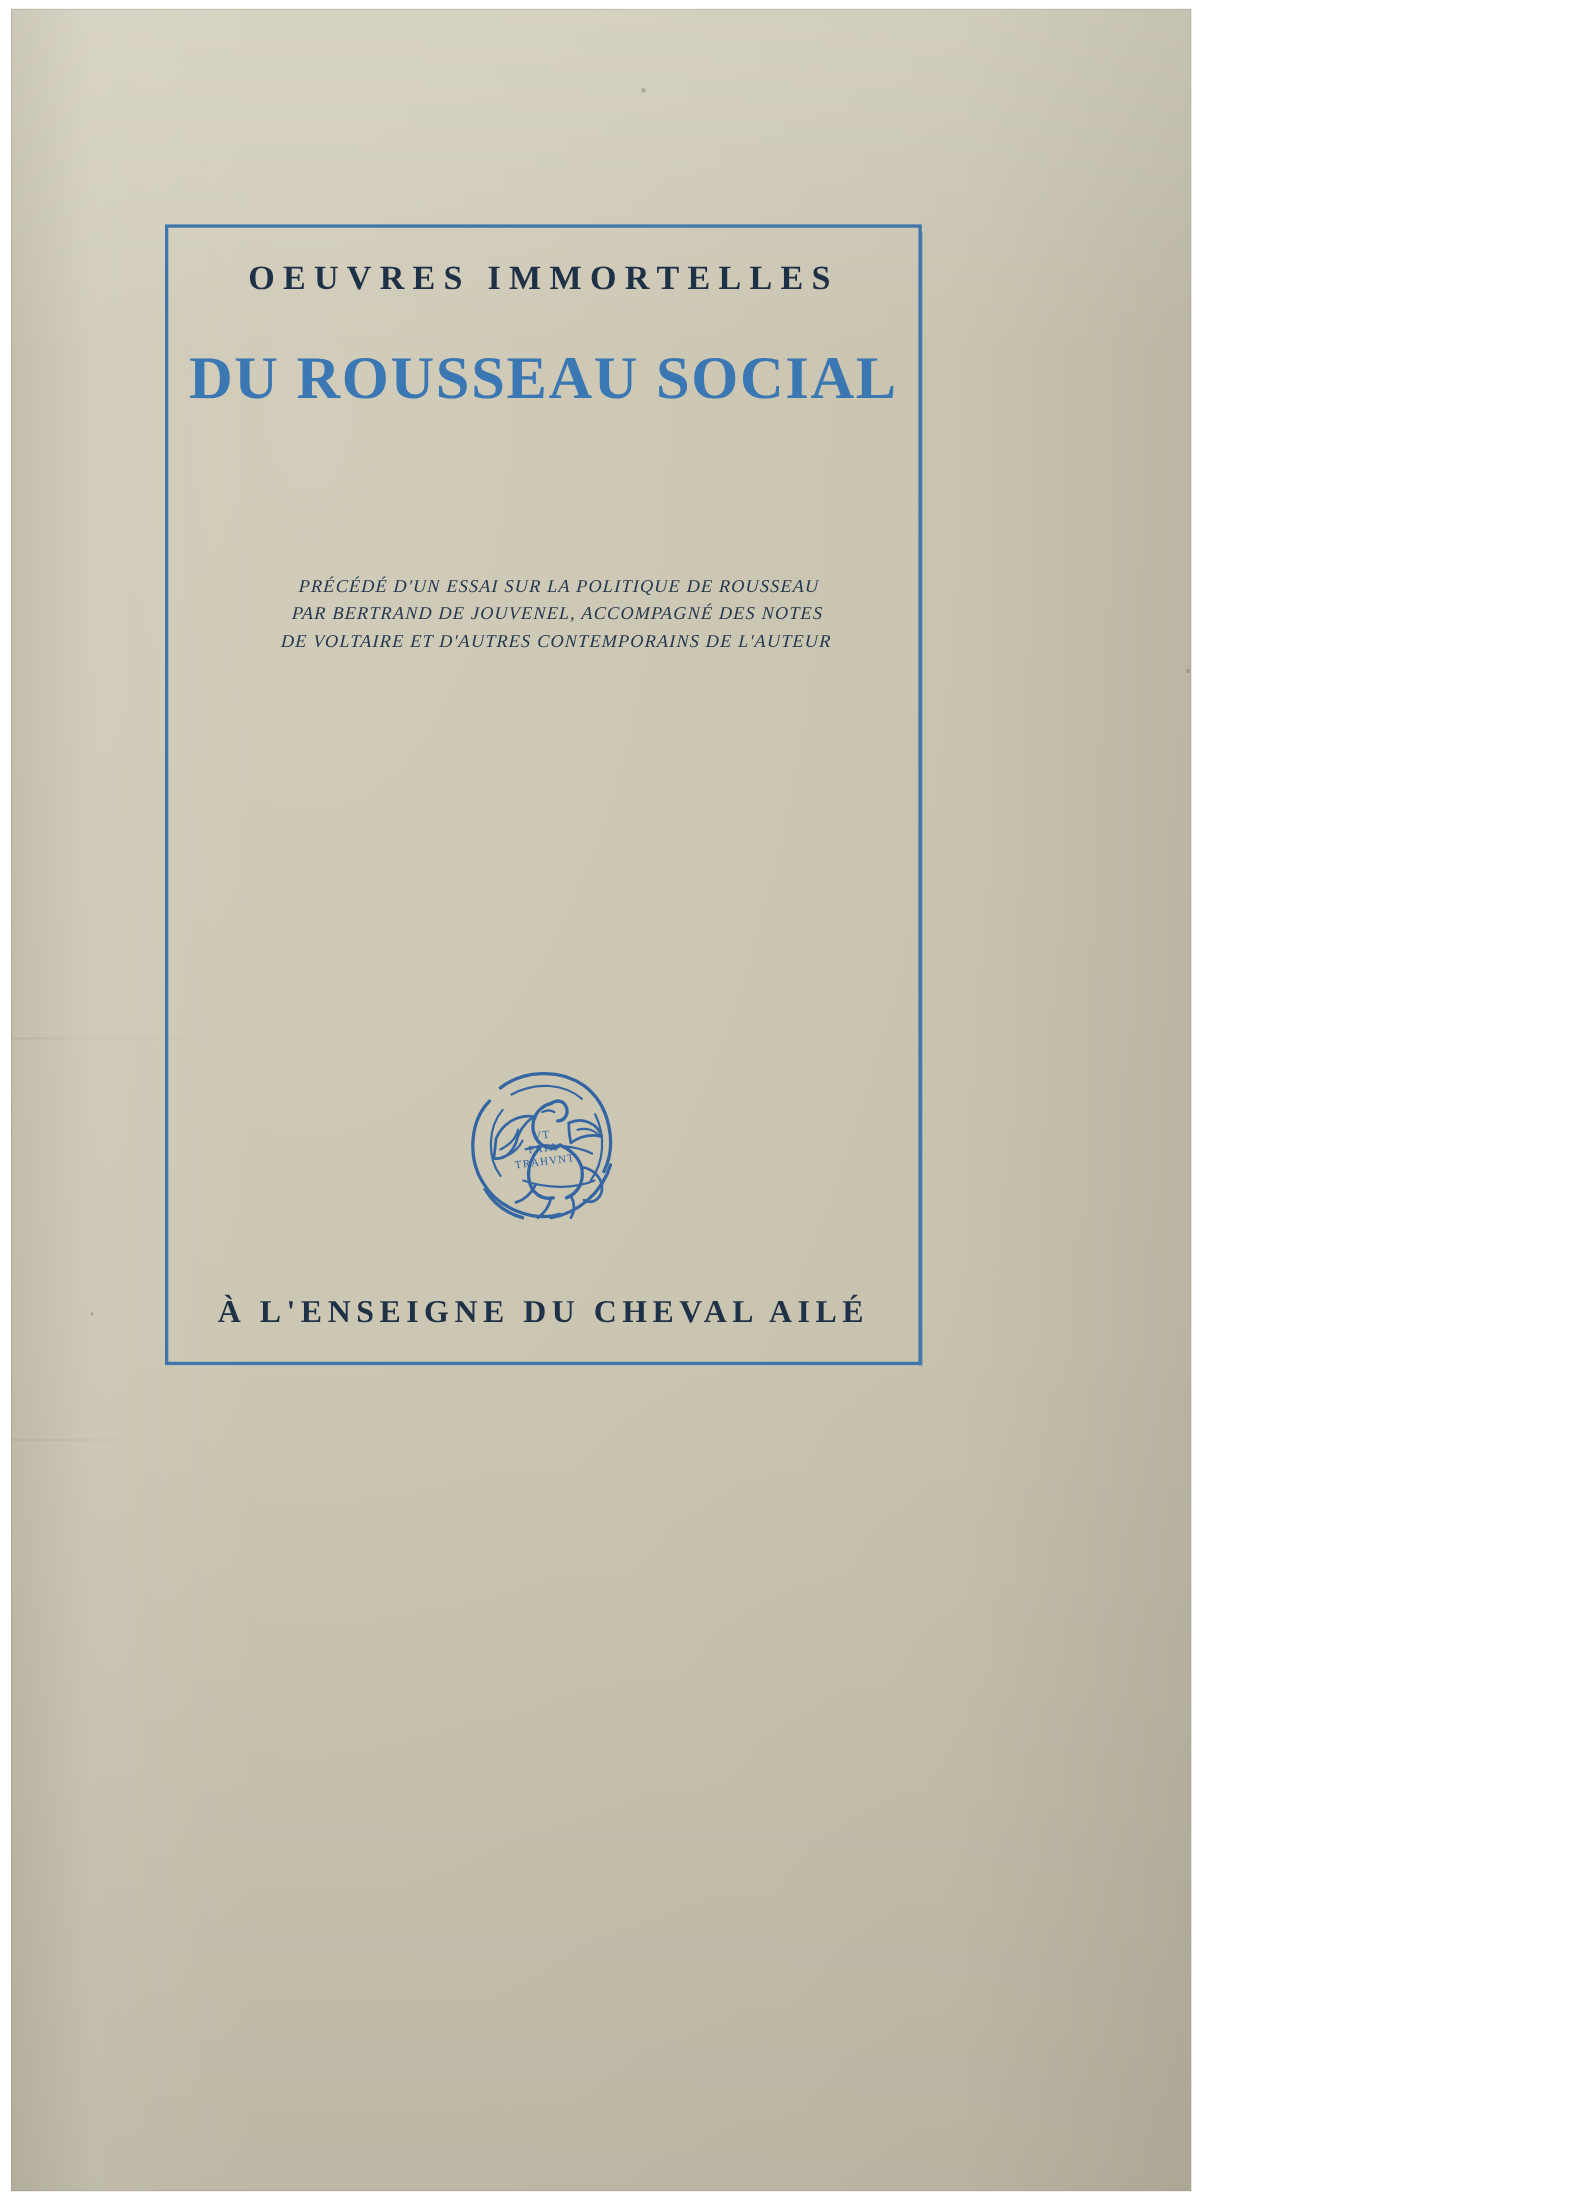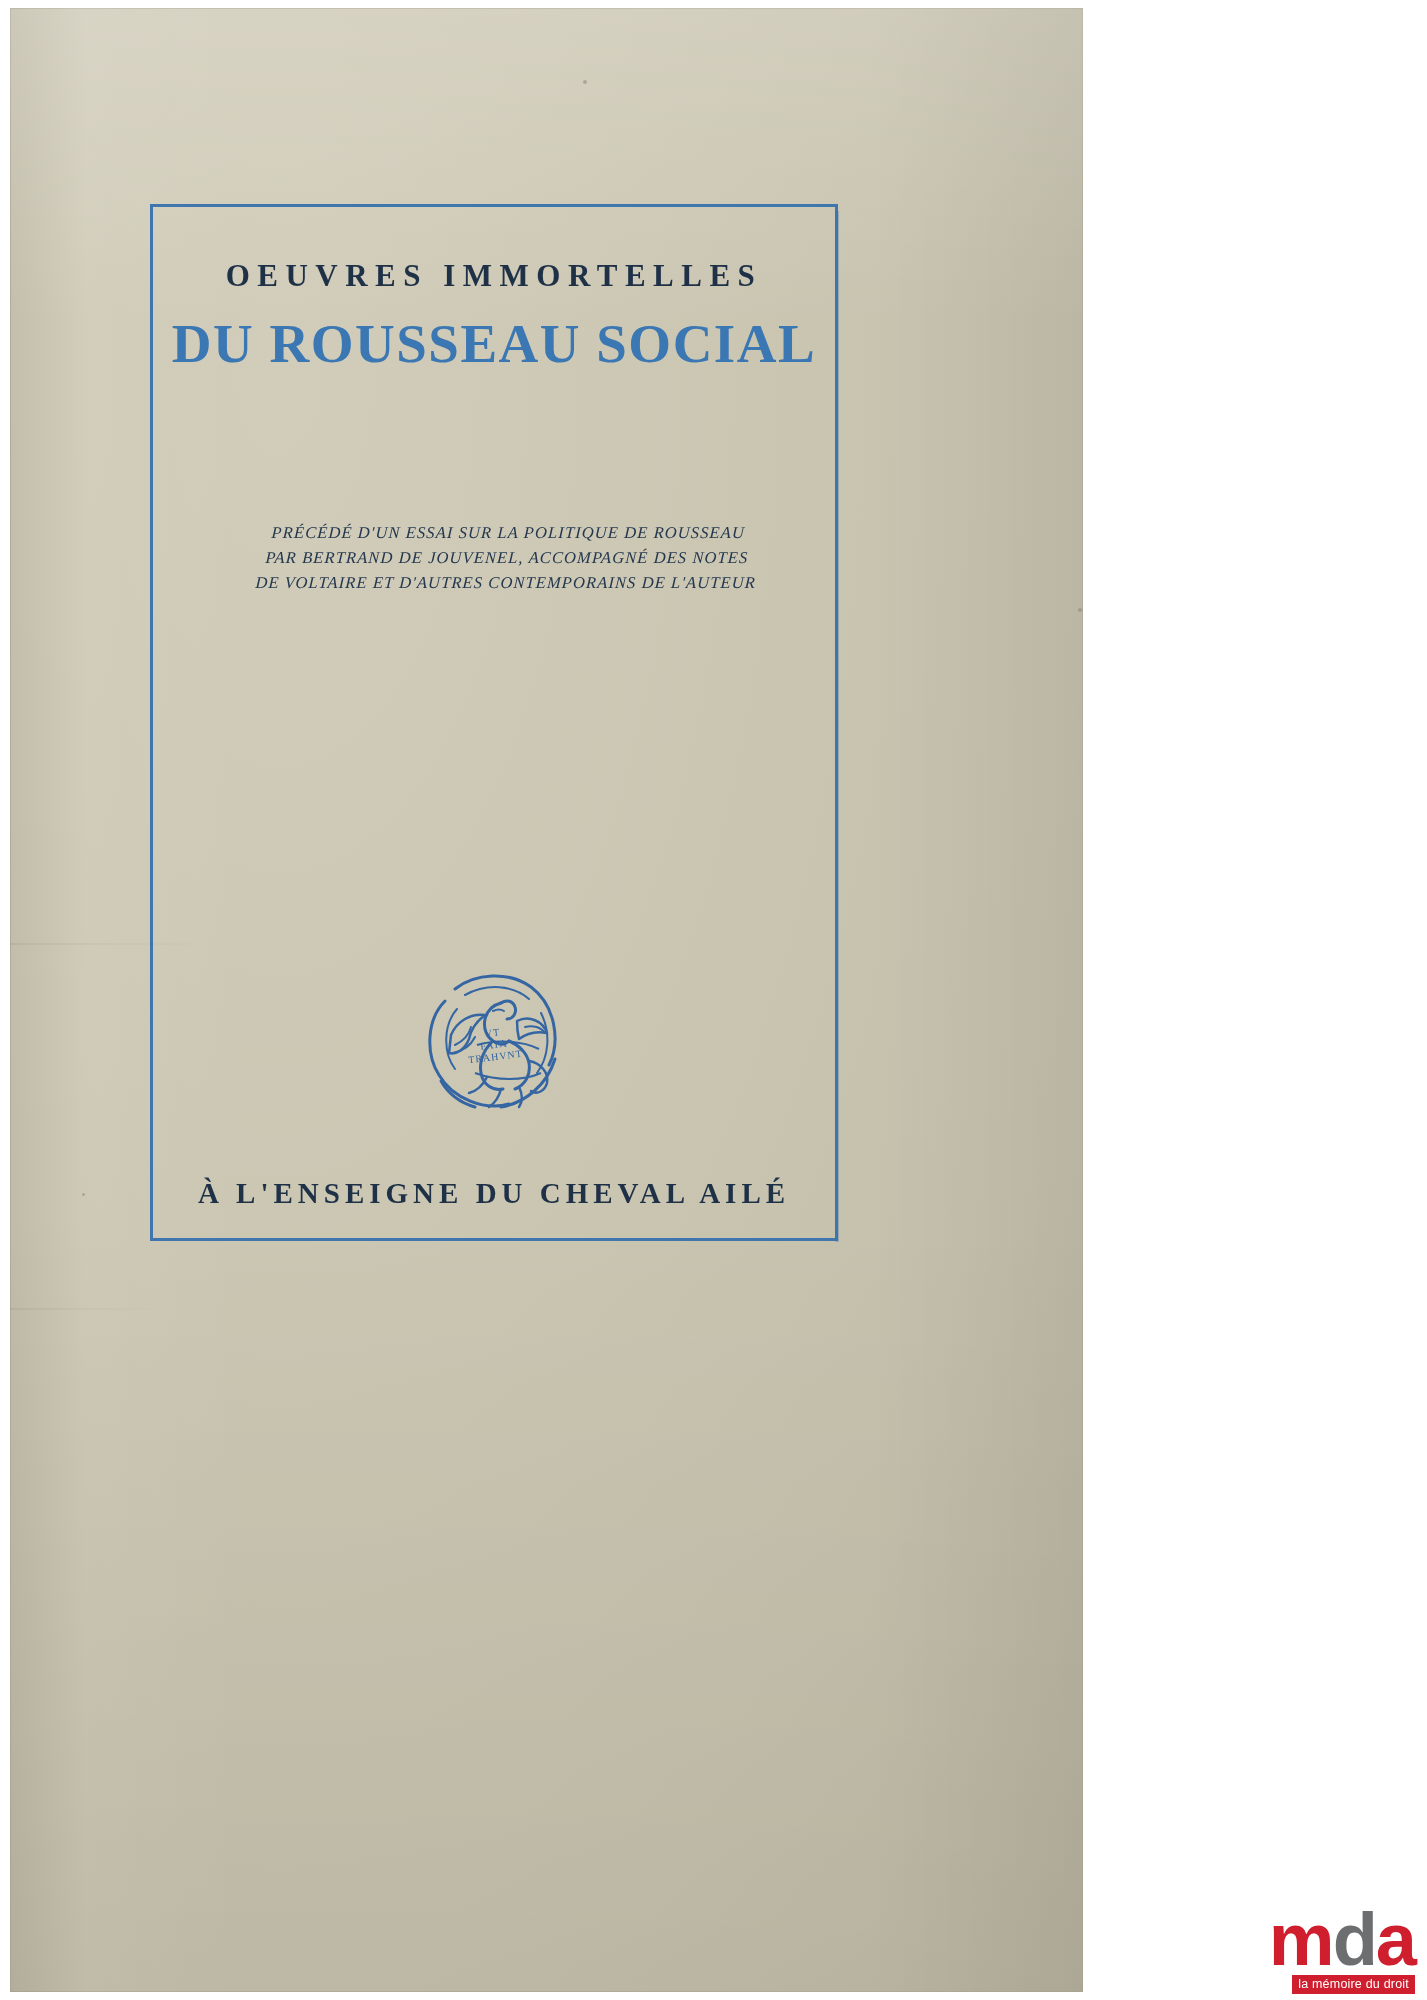--- a/index.html
+++ b/index.html
@@ -84,21 +84,20 @@
     position: absolute;
     left: 0;
     right: 0;
     top: 28px;
     text-align: center;
     font-family: "Liberation Serif", serif;
     font-size: 31px;
     font-weight: 700;
     letter-spacing: 7.5px;
     color: #1f3147;
-    margin-top: 23px;
   }
 
   #title {
     position: absolute;
     left: 0;
     right: 0;
     top: 105px;
     text-align: center;
     font-family: "Liberation Serif", serif;
     font-size: 55px;
@@ -272,18 +271,14 @@
           <span>VT</span><br>
           <span>FATA</span><br>
           <span>TRAHVNT</span>
         </div>
       </div>
 
       <div id="publisher">À L'ENSEIGNE DU CHEVAL AILÉ</div>
     </div>
   </div>
 
-  <div id="watermark">
-    <div id="wm-mark"><span>m</span><span class="grey">d</span><span>a</span></div>
-    <div id="wm-bar">la mémoire du droit</div>
-  </div>
 
 </div>
 
 </body></html>

